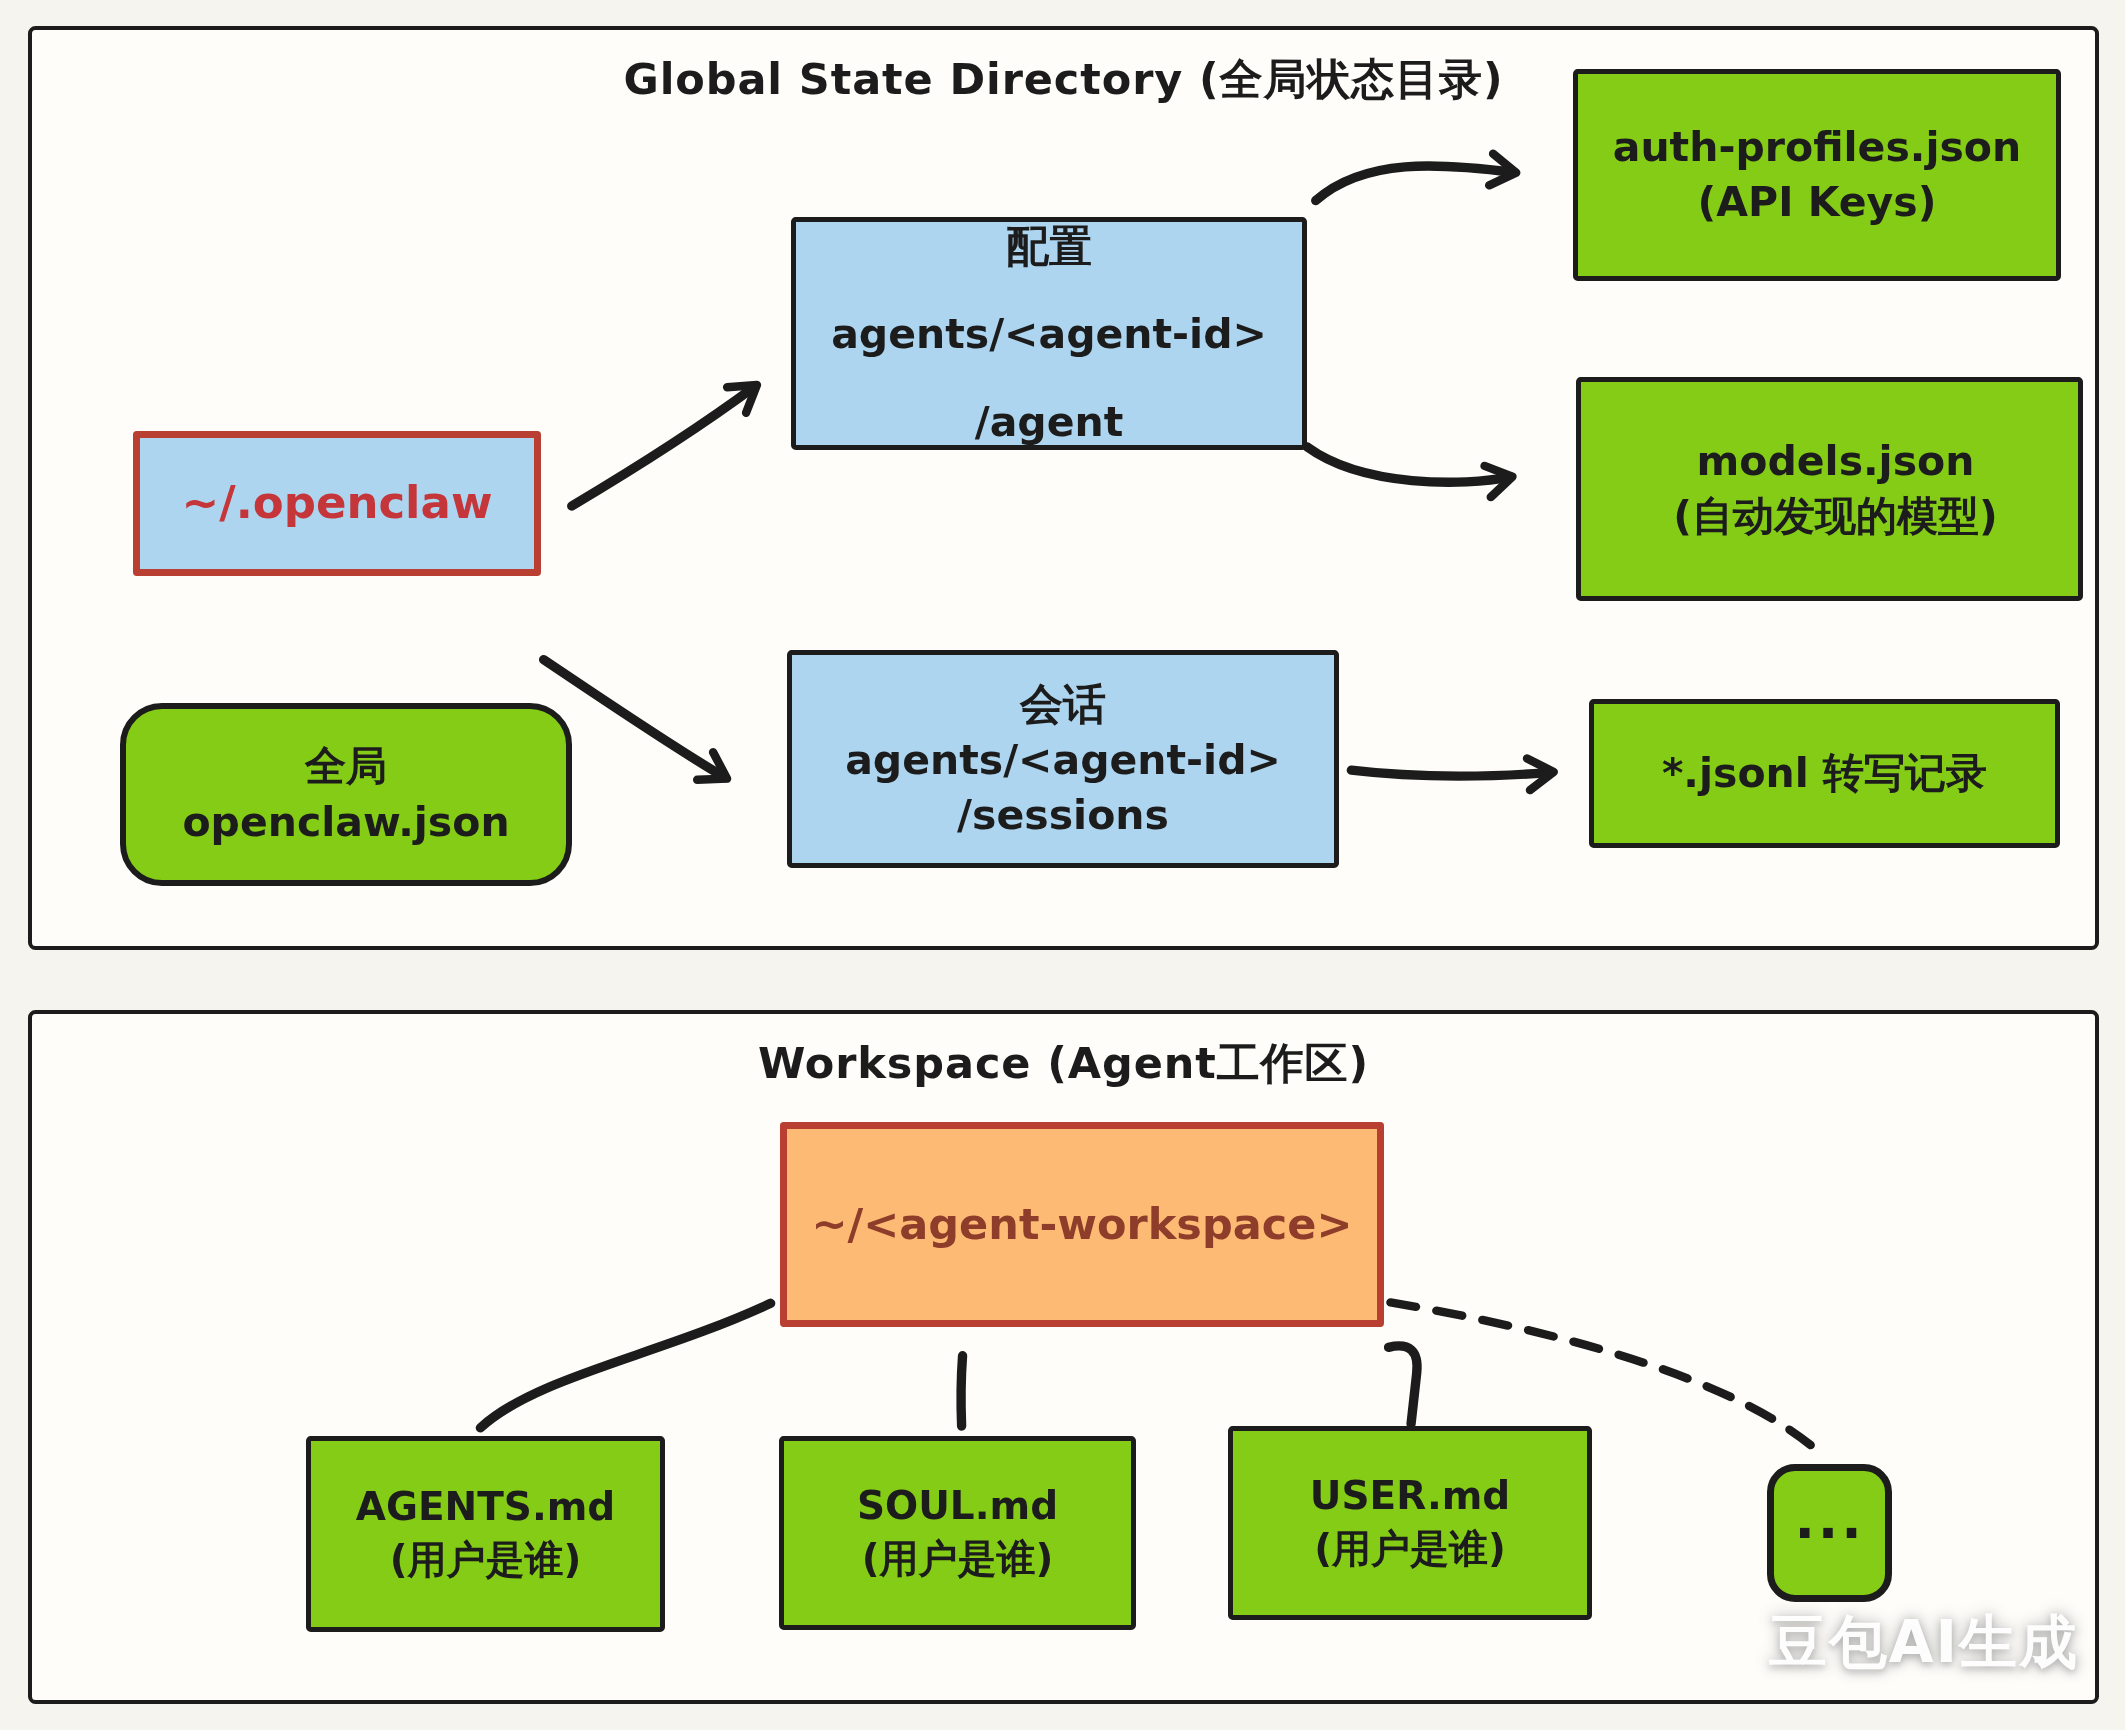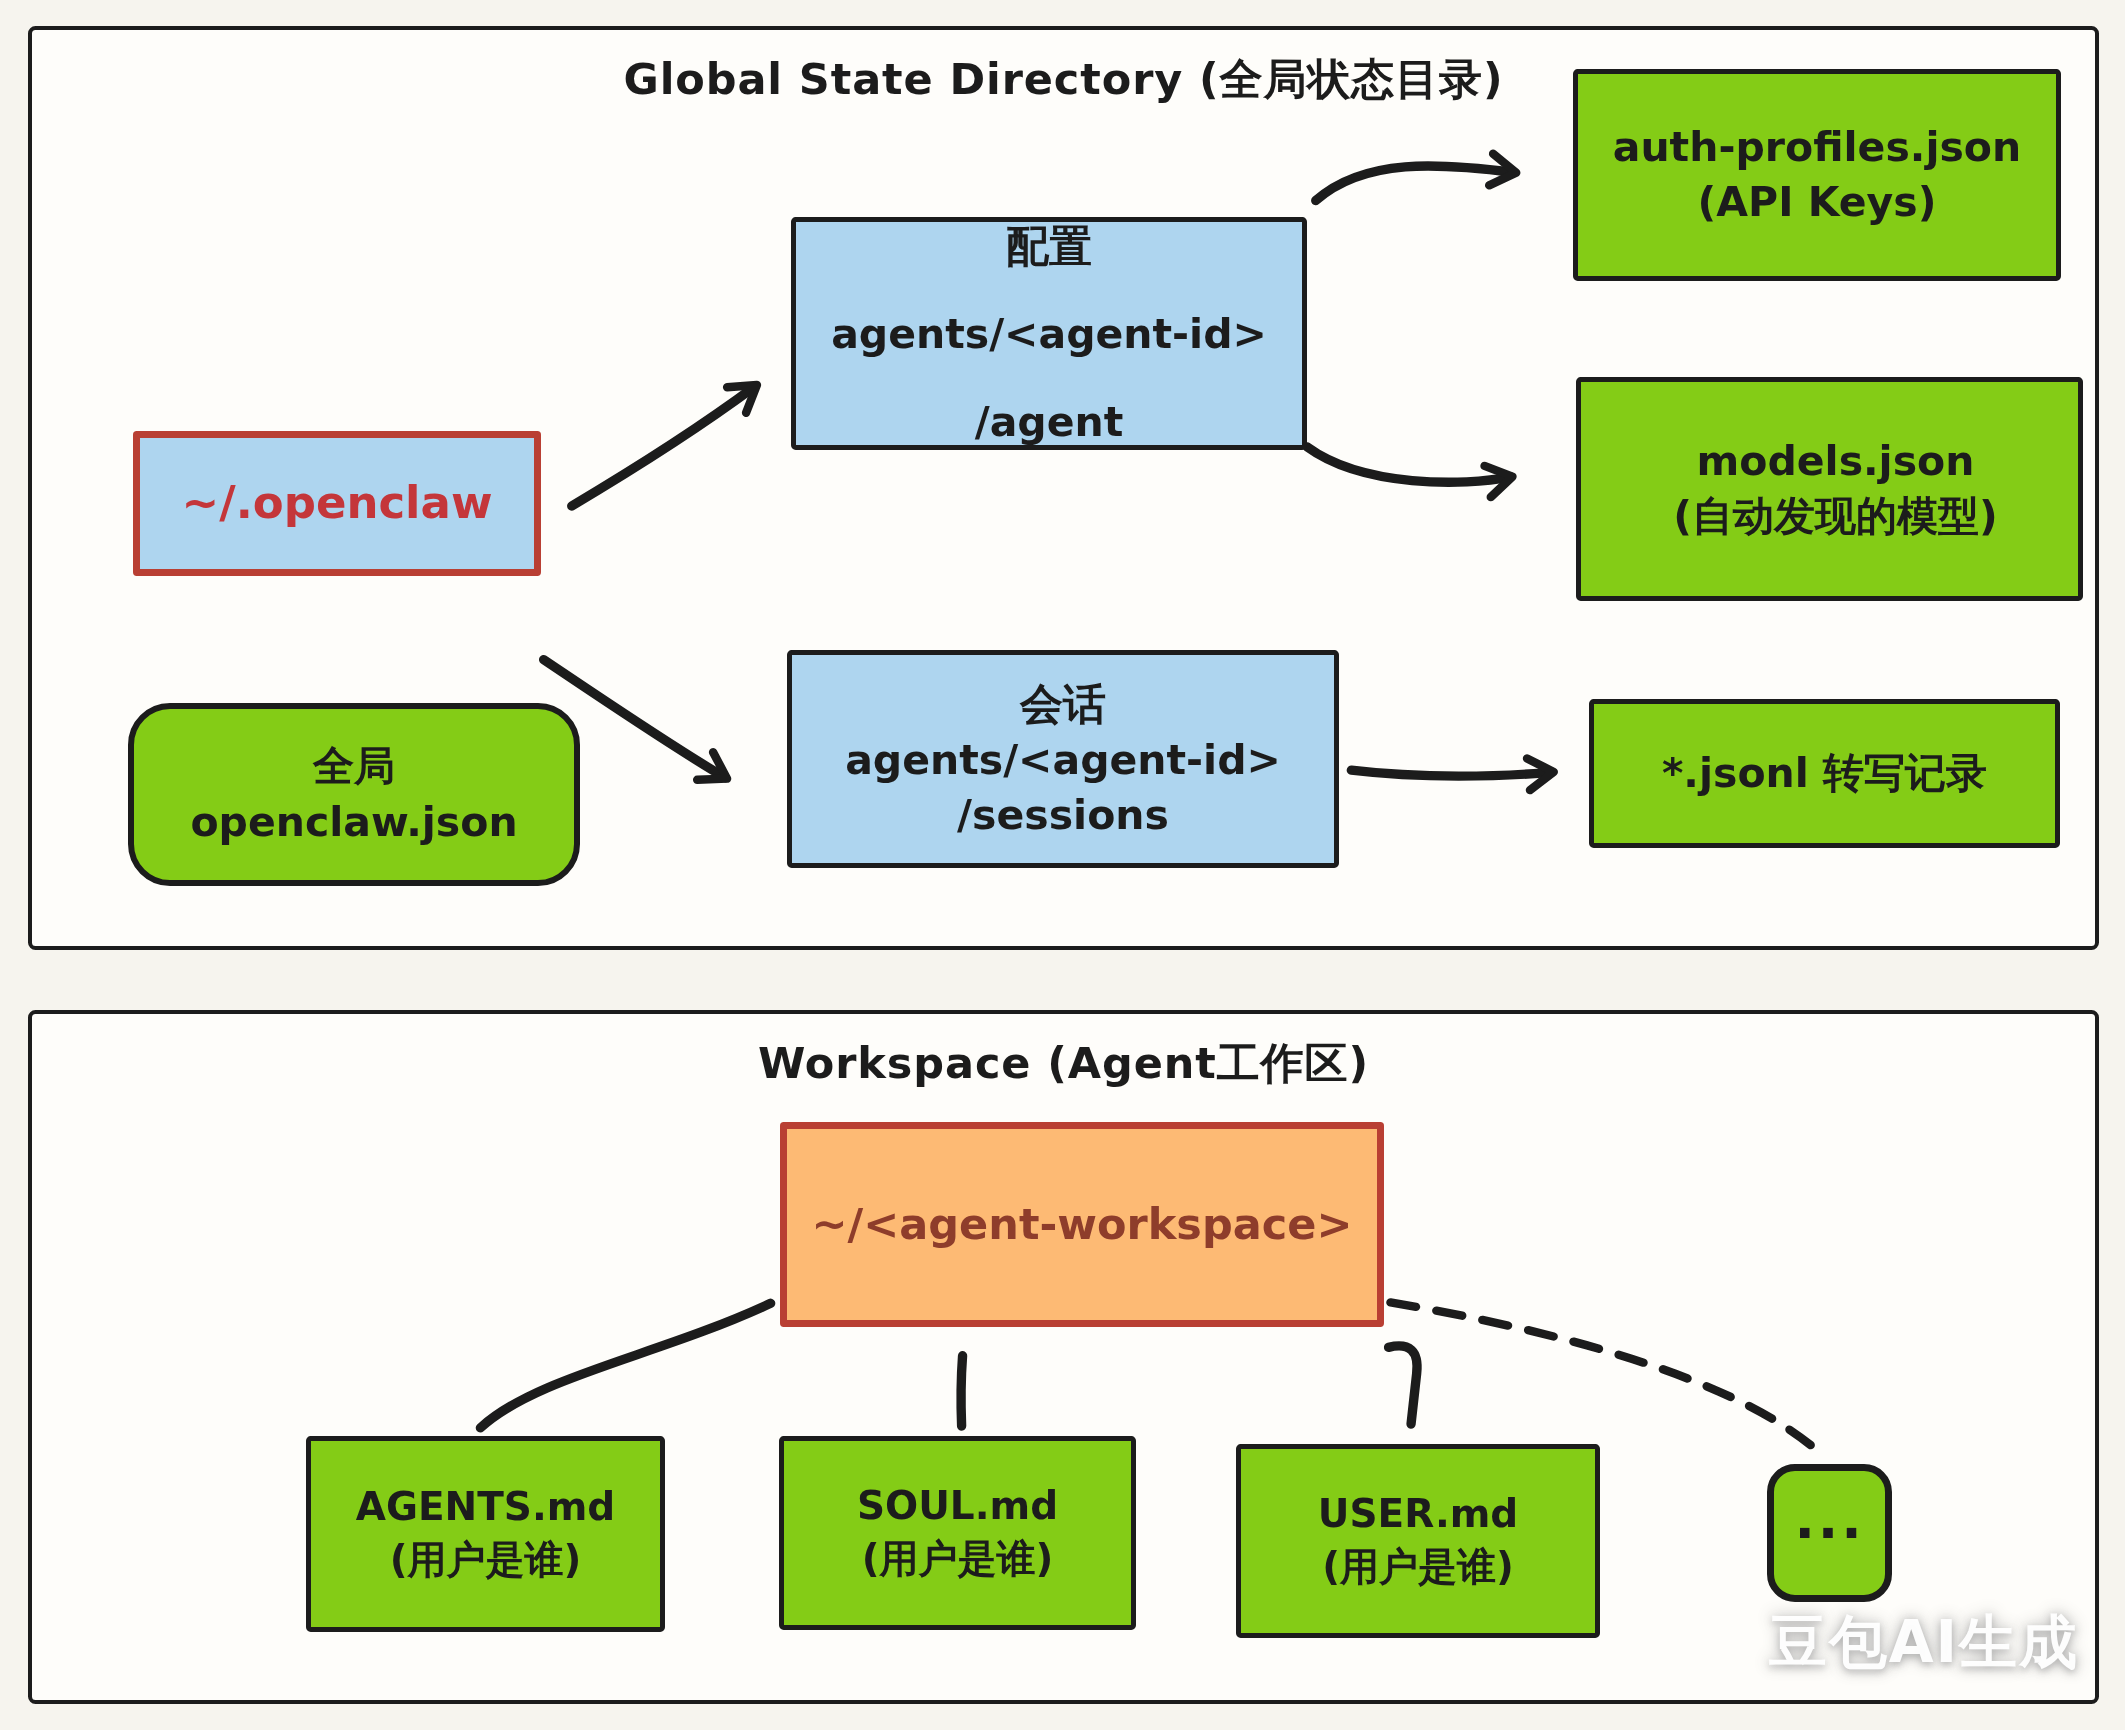--- a/index.html
+++ b/index.html
@@ -67,21 +67,21 @@
       <path d="M 546 672 C 610 715, 688 768, 740 798" fill="none" stroke="#1c1c1c" stroke-width="10" stroke-linecap="round" marker-end="url(#ah)"></path>
       <path d="M 1370 182 C 1422 136, 1502 142, 1582 152" fill="none" stroke="#1c1c1c" stroke-width="10" stroke-linecap="round" marker-end="url(#ah)"></path>
       <path d="M 1361 445 C 1420 488, 1528 487, 1578 477" fill="none" stroke="#1c1c1c" stroke-width="10" stroke-linecap="round" marker-end="url(#ah)"></path>
       <path d="M 1408 790 C 1482 799, 1568 797, 1622 792" fill="none" stroke="#1c1c1c" stroke-width="10" stroke-linecap="round" marker-end="url(#ah)"></path>
     </svg>
 
     <div class="hbox blue redborder" style="left:101px;top:401px;width:394px;height:131px;">
       <span class="red-label">~/.openclaw</span>
     </div>
 
-    <div class="hbox rounded" style="left:96px;top:673px;width:440px;height:171px;">
+    <div class="hbox rounded" style="left:88px;top:673px;width:440px;height:171px;">
       <span class="l1" style="font-size:41px;">全局</span>
       <span class="l2">openclaw.json</span>
     </div>
 
     <div class="hbox blue" style="left:759px;top:187px;width:506px;height:223px;gap:32px;">
       <span class="l1">配置</span>
       <span class="l2">agents/&lt;agent-id&gt;</span>
       <span class="l3">/agent</span>
     </div>
 
@@ -124,21 +124,21 @@
     <div class="hbox" style="left:274px;top:422px;width:349px;height:186px;">
       <span class="l2" style="font-size:39px;">AGENTS.md</span>
       <span class="l2" style="font-size:39px;">(用户是谁)</span>
     </div>
 
     <div class="hbox" style="left:747px;top:422px;width:347px;height:184px;">
       <span class="l2" style="font-size:39px;">SOUL.md</span>
       <span class="l2" style="font-size:39px;">(用户是谁)</span>
     </div>
 
-    <div class="hbox" style="left:1196px;top:430px;width:354px;height:184px;margin-left:8px;">
+    <div class="hbox" style="left:1196px;top:412px;width:354px;height:184px;">
       <span class="l2" style="font-size:39px;">USER.md</span>
       <span class="l2" style="font-size:39px;">(用户是谁)</span>
     </div>
 
     <div class="hbox dots-box" style="left:1735px;top:450px;width:111px;height:124px;">
       <span>...</span>
     </div>
   </div>
 
   <div class="watermark">豆包AI生成</div>

